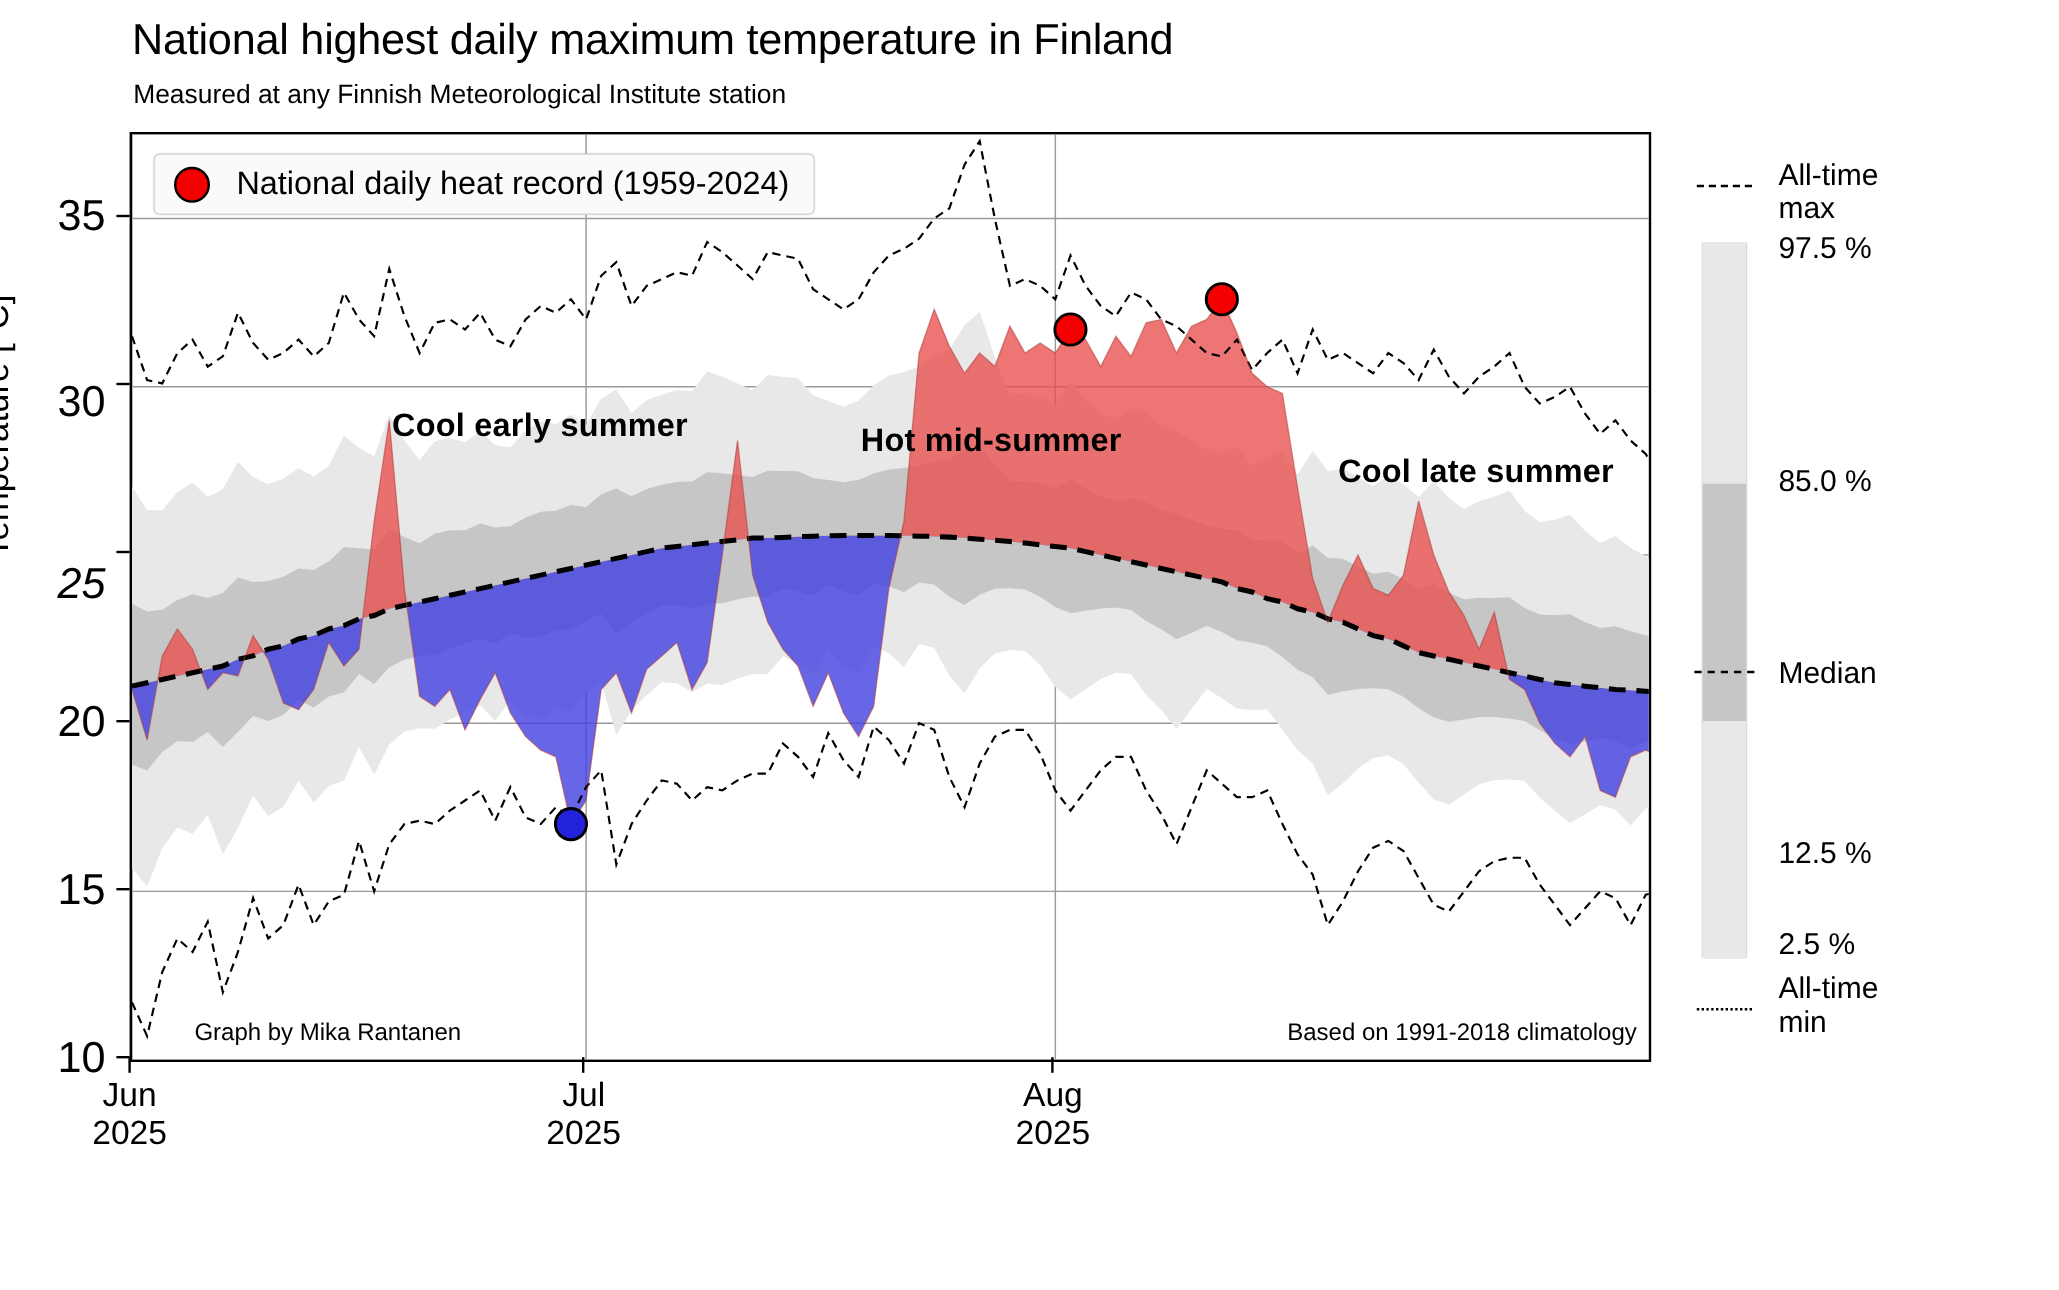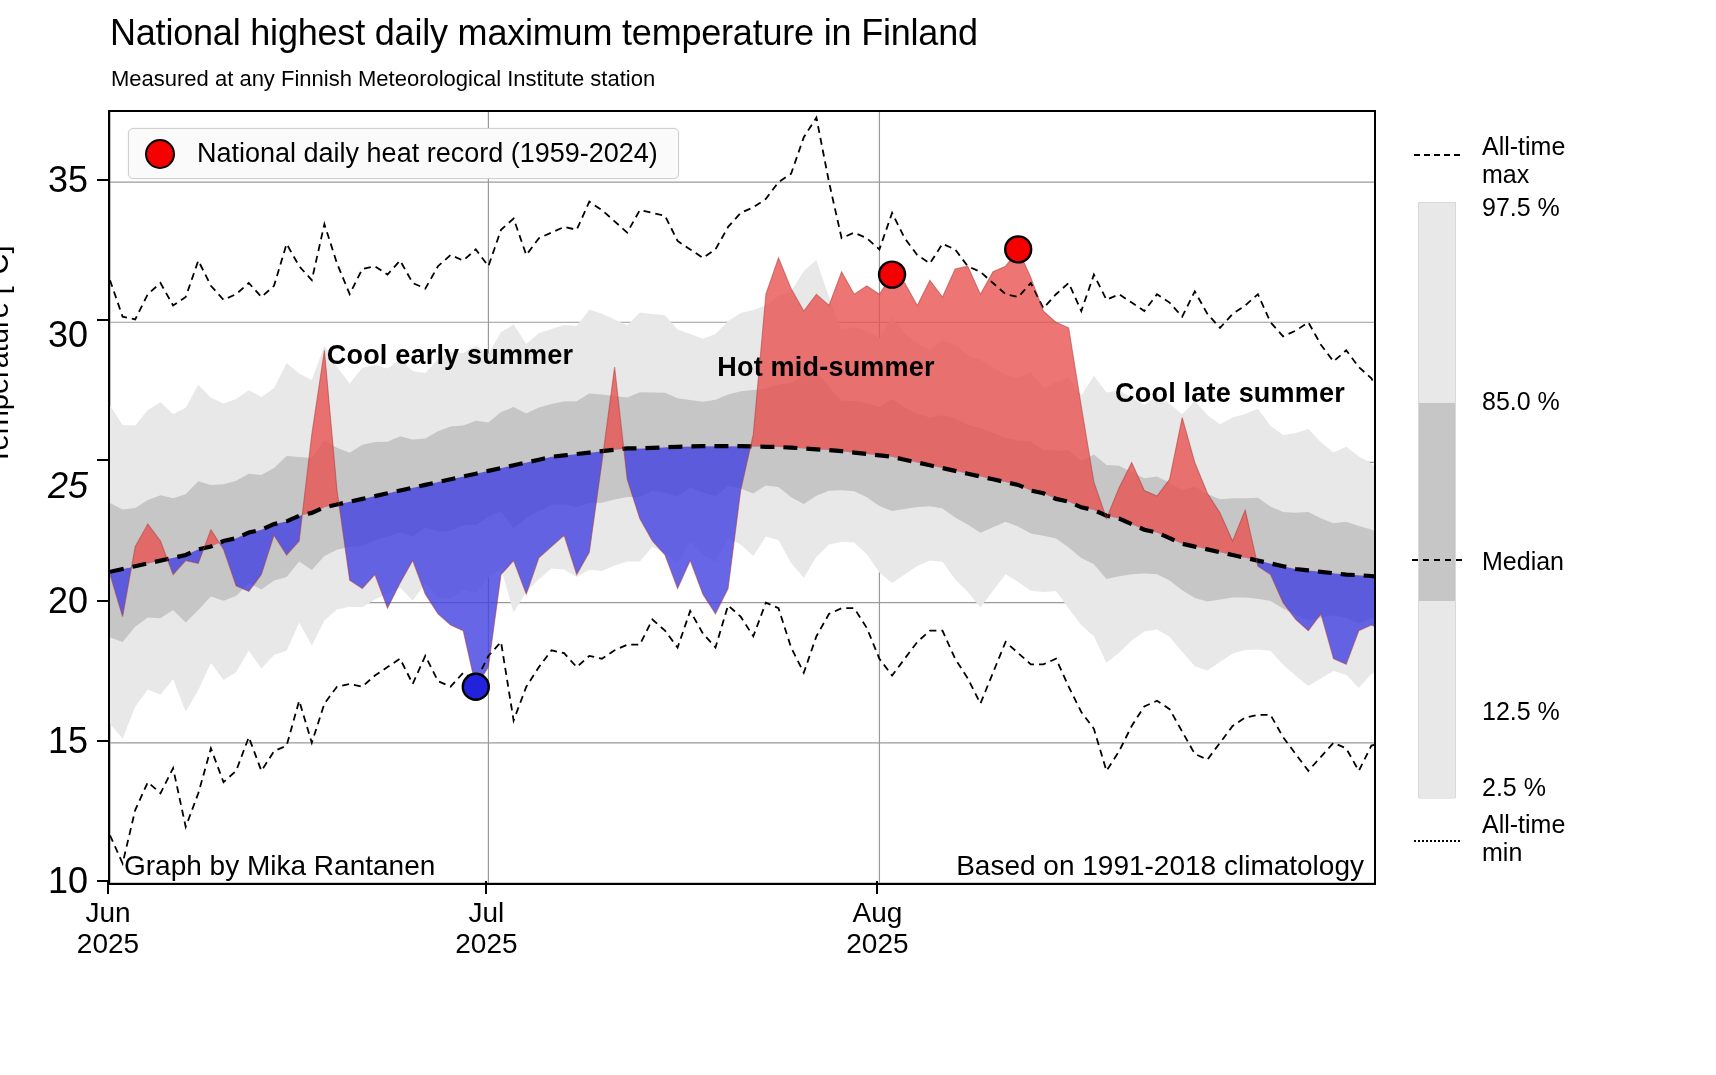--- a/index.html
+++ b/index.html
@@ -76,21 +76,21 @@
   }
   #legtxt{font-size:27px;white-space:nowrap;}
 
   
   .ann{
     position:absolute;font-size:27px;font-weight:bold;
     white-space:nowrap;transform:translate(-50%,-50%);
     letter-spacing:.2px;
   }
   .credit{
-    position:absolute;font-size:28px;white-space:nowrap;
+    position:absolute;font-size:20px;white-space:nowrap;margin-left:38px;
   }
 
   
   #rlegend{position:absolute;left:1396px;top:110px;width:320px;height:775px;}
   .rl-text{position:absolute;font-size:25px;line-height:1.12;white-space:nowrap;}
   #cbar{
     position:absolute;left:22px;
     width:38px;
     border:1px solid #d8d8d8;
     box-sizing:border-box;

